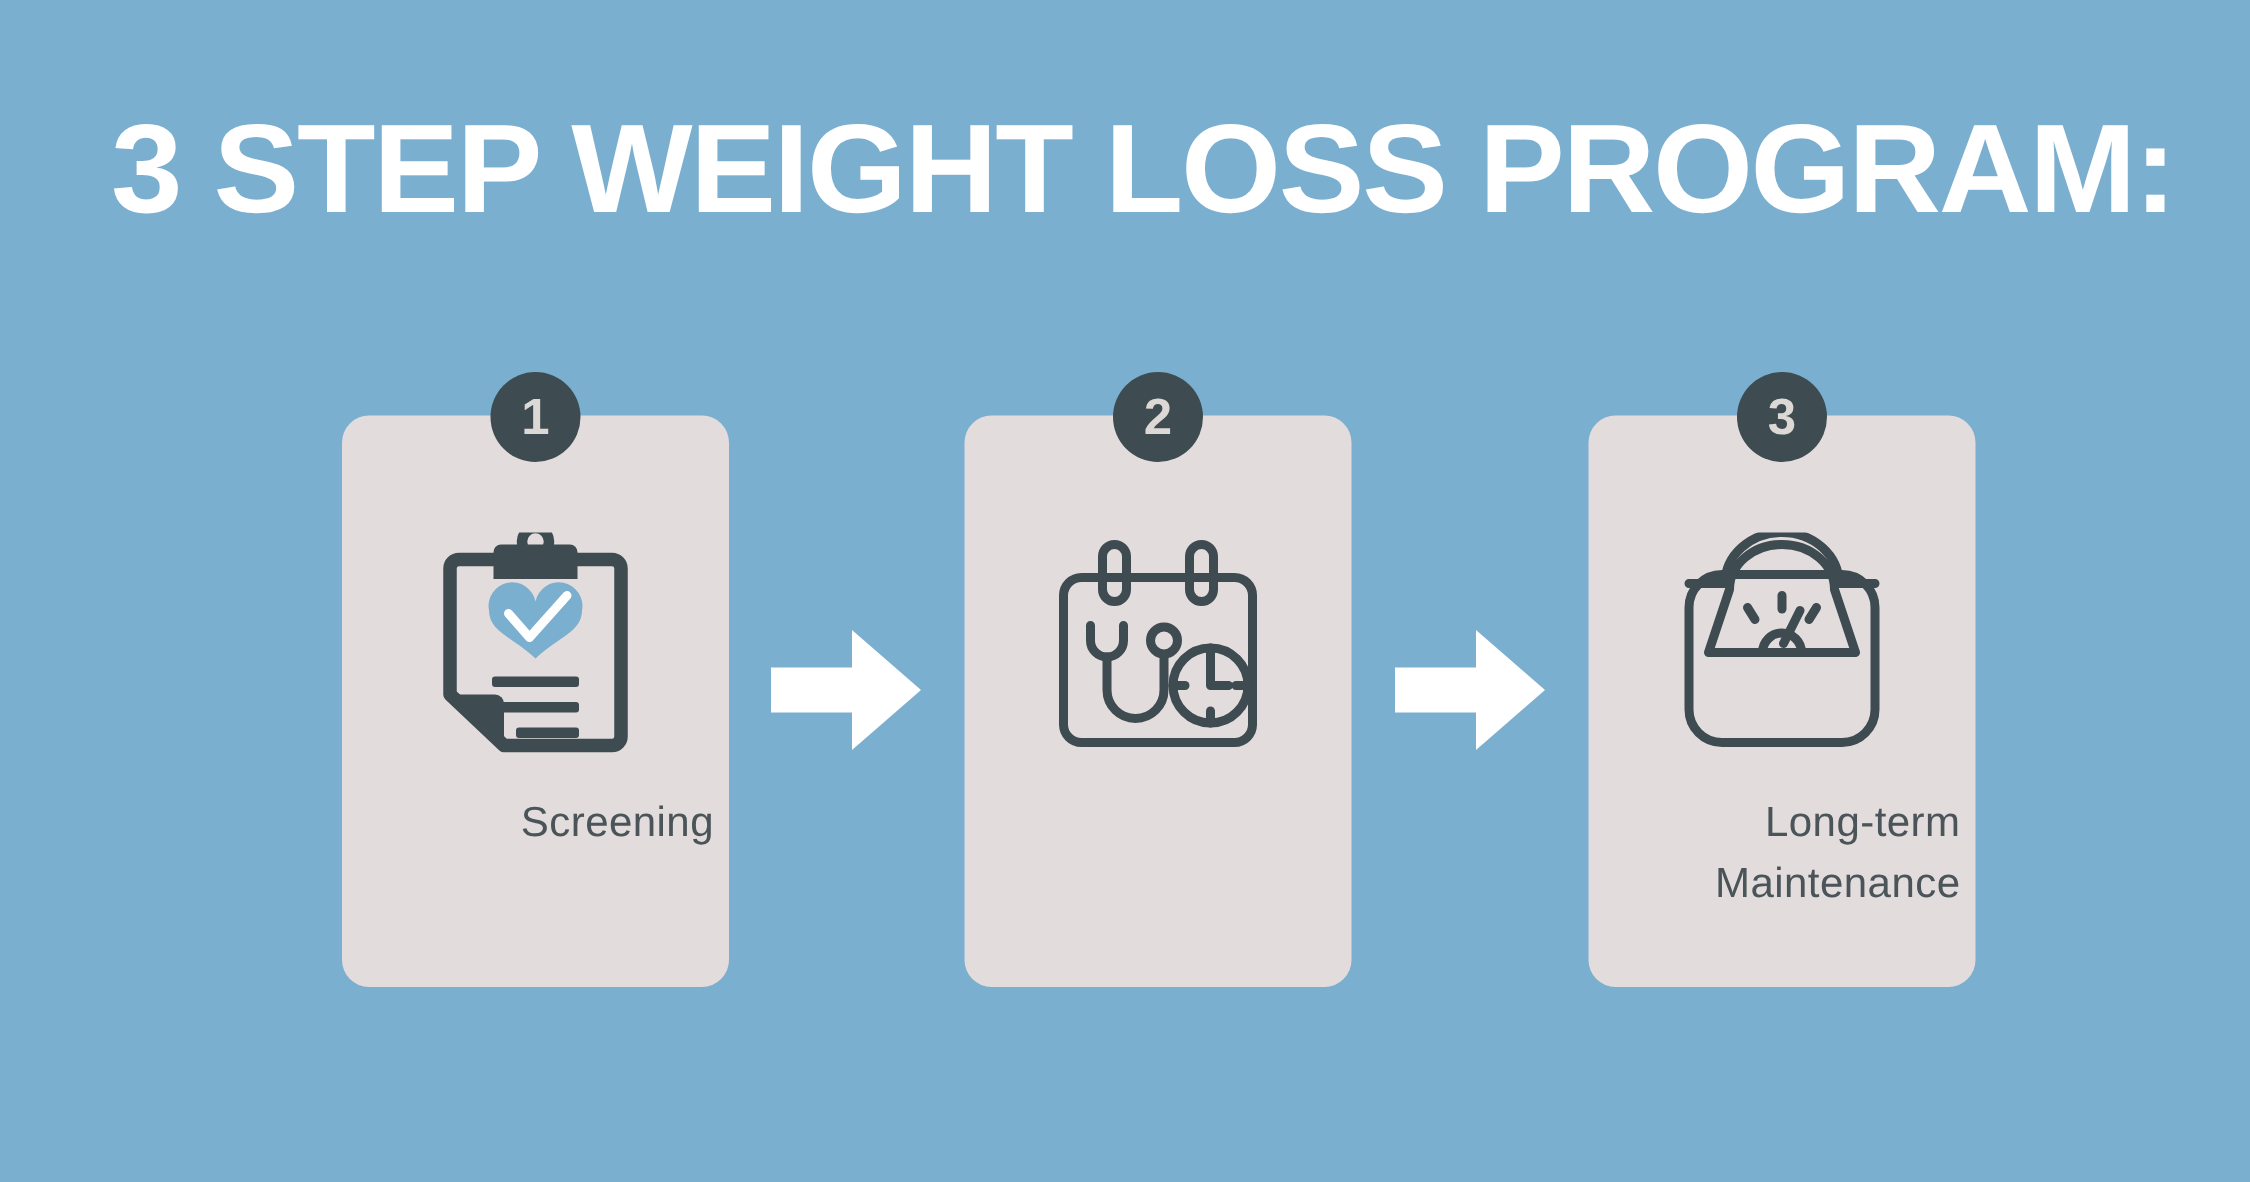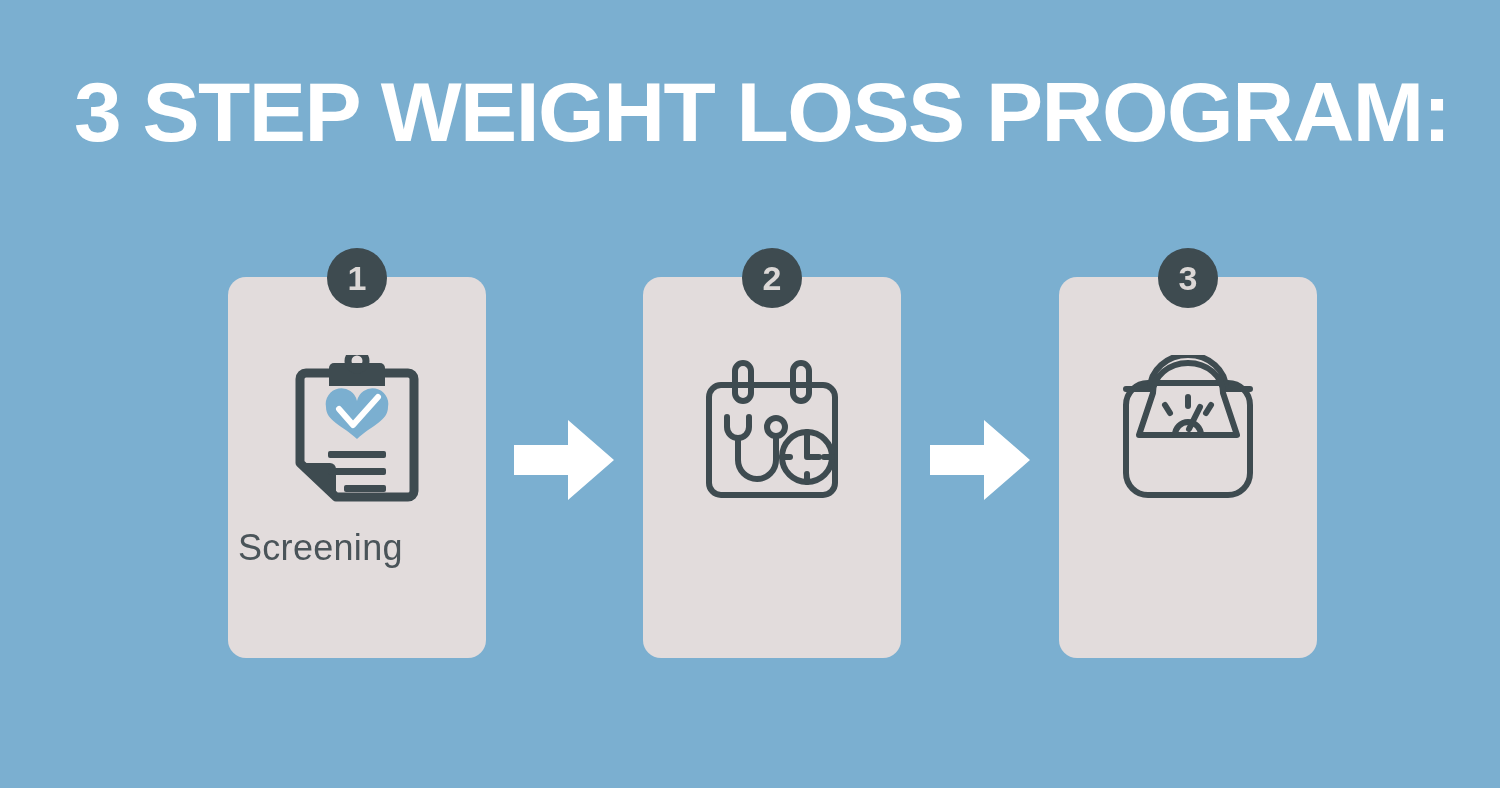--- a/index.html
+++ b/index.html
@@ -95,23 +95,23 @@
     display: flex;
     align-items: center;
     justify-content: center;
   }
 
   .step-label {
     position: absolute;
     left: 10px;
     top: 250px;
     width: 238px;
-    text-align: left;
-    font-family: "Liberation Sans", sans-serif;
-    font-size: 36px;
+    text-align: right;
+    font-family: "Liberation Sans", sans-serif;
+    font-size: 28px;
     line-height: 41px;
     font-weight: 400;
     letter-spacing: 0.3px;
     color: #4A5459;
     white-space: pre-line;
   }
 
   
   .arrow {
     position: absolute;
@@ -216,20 +216,22 @@
             <path d="M52 50 l5 8"></path>
             <path d="M98 50 l-5 8"></path>
 
             <path d="M87 52 L76 74"></path>
 
             <path d="M62 80 a13 13 0 0 1 26 0"></path>
           </g>
         </svg>
       </div>
 
+      <div class="step-label">Long-term
+Maintenance</div>
     </div>
 
     <div class="arrow arrow-1">
       <svg width="100" height="80" viewBox="0 0 100 80">
         <path d="M0 25 H54 V0 L100 40 L54 80 V55 H0 Z" fill="#FFFFFF"></path>
       </svg>
     </div>
 
     <div class="arrow arrow-2">
       <svg width="100" height="80" viewBox="0 0 100 80">

